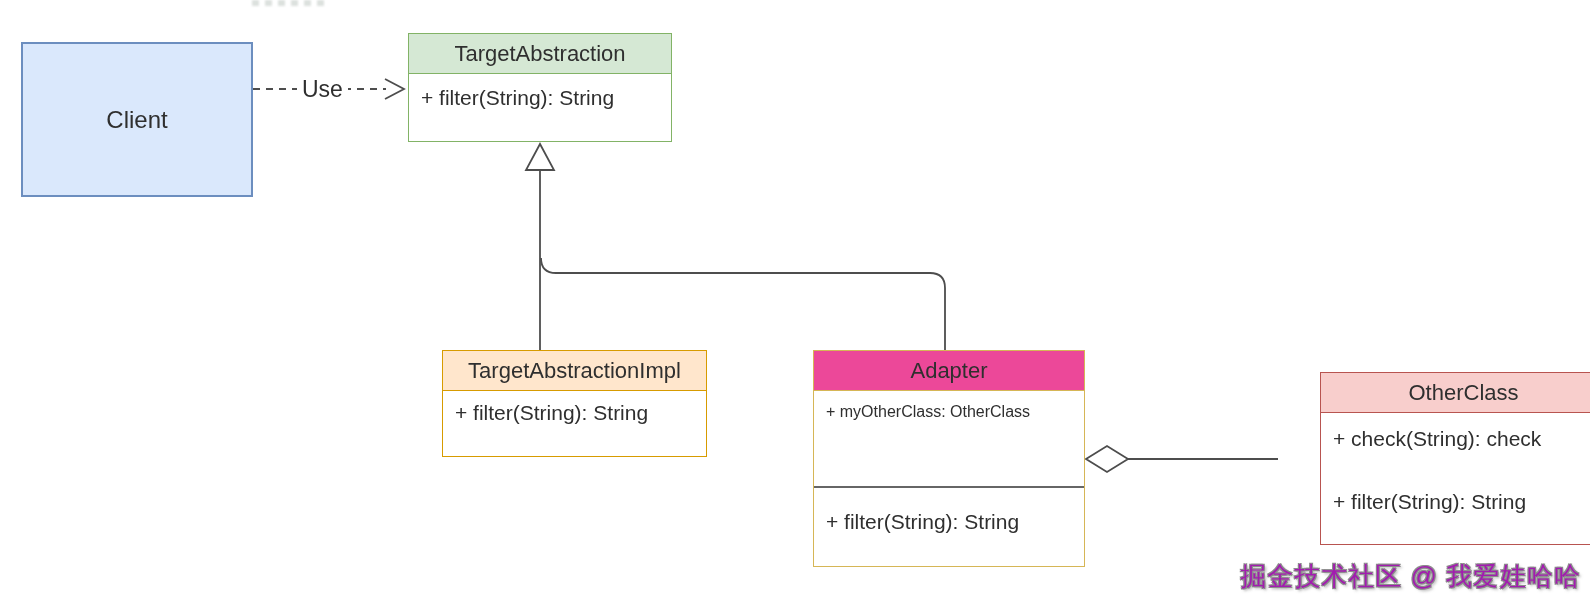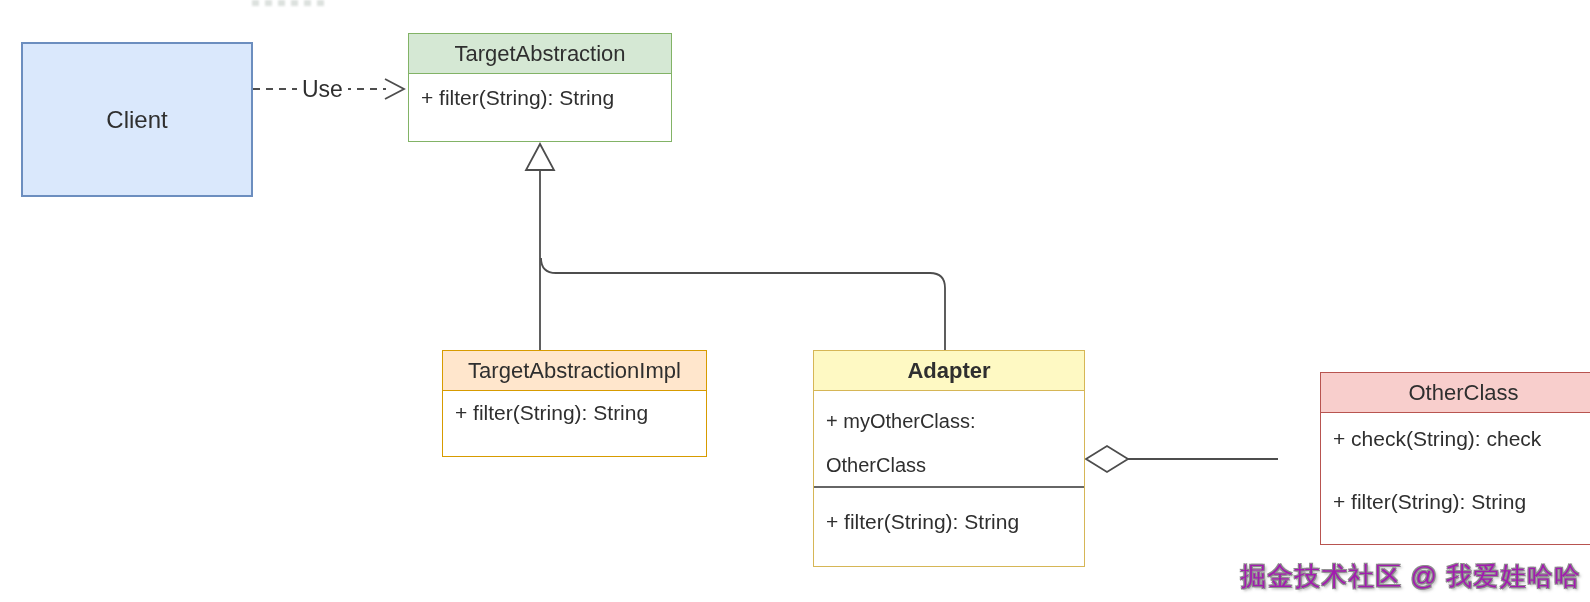--- a/index.html
+++ b/index.html
@@ -36,22 +36,22 @@
   .ta-box .uml-header{background:#d5e8d4;border-color:#82b366;border-bottom-width:1.5px;}
   .ta-box .uml-body{padding:10px 10px 0 12px;}
 
   
   .tai-box{left:405px;top:350px;width:265px;height:107px;border-color:#d79b00;border-width:1.5px;margin-left:37px;}
   .tai-box .uml-header{background:#ffe6cc;border-color:#d79b00;border-bottom-width:1.5px;}
   .tai-box .uml-body{padding:8px 10px 0 12px;}
 
   
   .adapter-box{left:813px;top:350px;width:272px;height:217px;border-color:#d6b656;border-width:1.5px;}
-  .adapter-box .uml-header{background:#fef9c3;border-color:#d6b656;border-bottom-width:1.5px;font-weight:bold;}
-  .adapter-attrs{height:97px;padding:8px 10px 0 12px;font-size:20px;line-height:44px;border-bottom:2px solid #666666;}
+  .adapter-box .uml-header{background:#ec4899;border-color:#d6b656;border-bottom-width:1.5px;font-weight:normal;}
+  .adapter-attrs{height:97px;padding:8px 10px 0 12px;font-size:16px;line-height:26px;border-bottom:2px solid #666666;}
   .adapter-methods{padding:20px 10px 0 12px;font-size:21px;line-height:28px;}
 
   
   .oc-box{left:1278px;top:372px;width:287px;height:173px;border-color:#b85450;border-width:1.5px;margin-left:42px;}
   .oc-box .uml-header{background:#f8cecc;border-color:#b85450;border-bottom-width:1.5px;}
   .oc-box .uml-body{padding:12px 10px 0 12px;}
   .oc-method-2{margin-top:35px;}
 
   
   .use-label{

